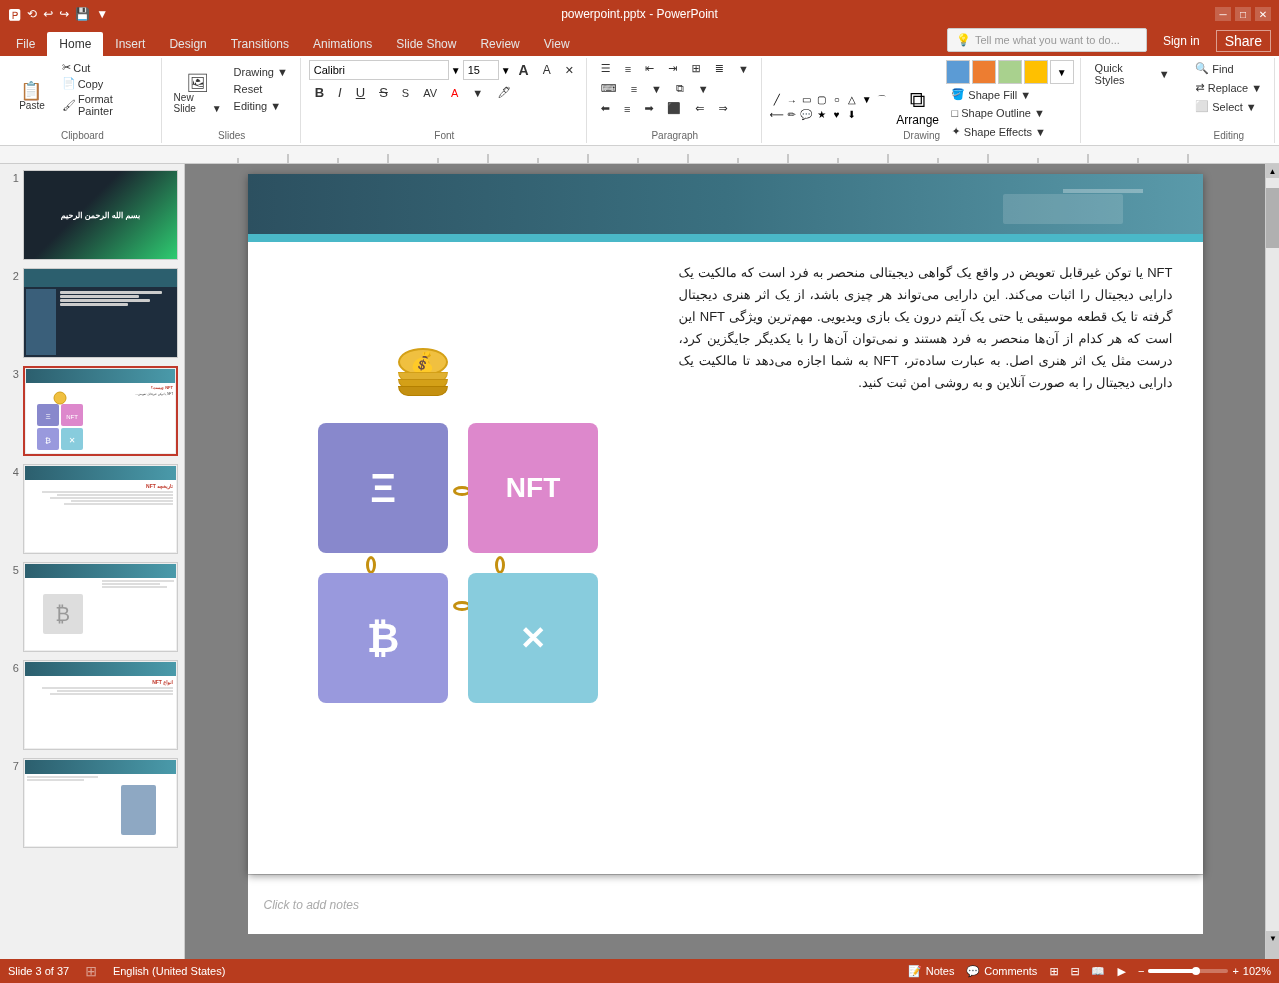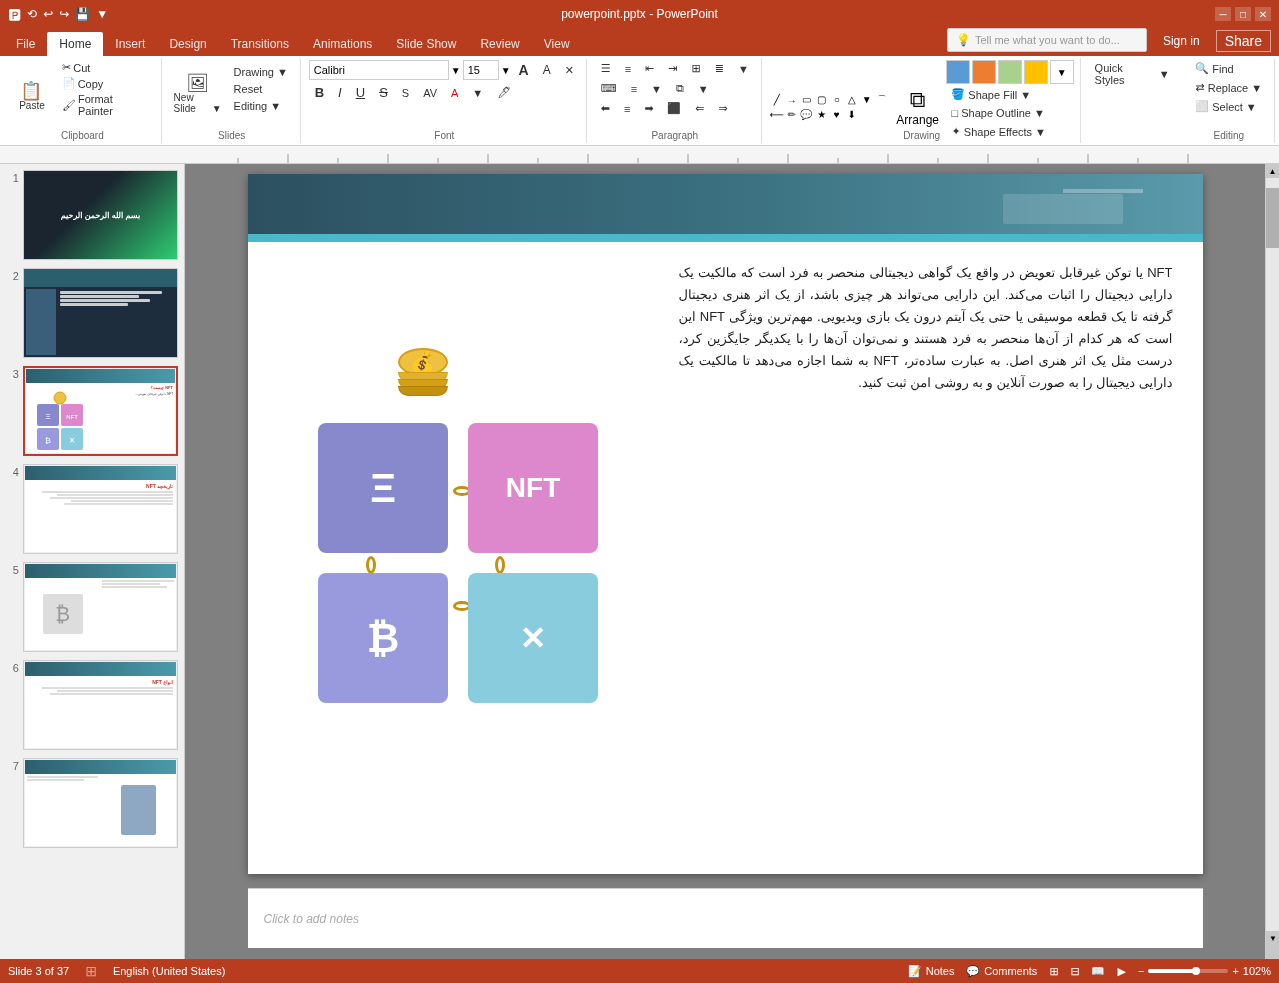--- a/index.html
+++ b/index.html
@@ -566,21 +566,21 @@
           </div>
         </div>
 
         <div class="slide-right">
           <div class="body-text">NFT یا توکن غیرقابل تعویض در واقع یک گواهی دیجیتالی منحصر به فرد است که مالکیت یک دارایی دیجیتال را اثبات می‌کند. این دارایی می‌تواند هر چیزی باشد، از یک اثر هنری دیجیتال گرفته تا یک قطعه موسیقی یا حتی یک آیتم درون یک بازی ویدیویی. مهم‌ترین ویژگی NFT این است که هر کدام از آن‌ها منحصر به فرد هستند و نمی‌توان آن‌ها را با یکدیگر جایگزین کرد، درست مثل یک اثر هنری اصل. به عبارت ساده‌تر، NFT به شما اجازه می‌دهد تا مالکیت یک دارایی دیجیتال را به صورت آنلاین و به روشی امن ثبت کنید.</div>
         </div>
 
       </div>
     </div>
 
-    <div style="width:955px; margin-top:14px;">
+    <div style="width:955px; margin-top:0;">
       <div class="notes-area">
         <span>Click to add notes</span>
       </div>
     </div>
   </div>
 
   <div style="width:14px; background:#e8e8e8; position:relative; border-left:1px solid #ccc;">
     <div style="height:14px; background:#c8c8c8; display:flex; align-items:center; justify-content:center; cursor:pointer; font-size:8px;">▲</div>
     <div style="position:absolute; top:14px; bottom:28px; left:0; right:0; background:#e8e8e8;">
       <div style="width:14px; height:60px; background:#b0b0b0; margin-top:10px;"></div>

